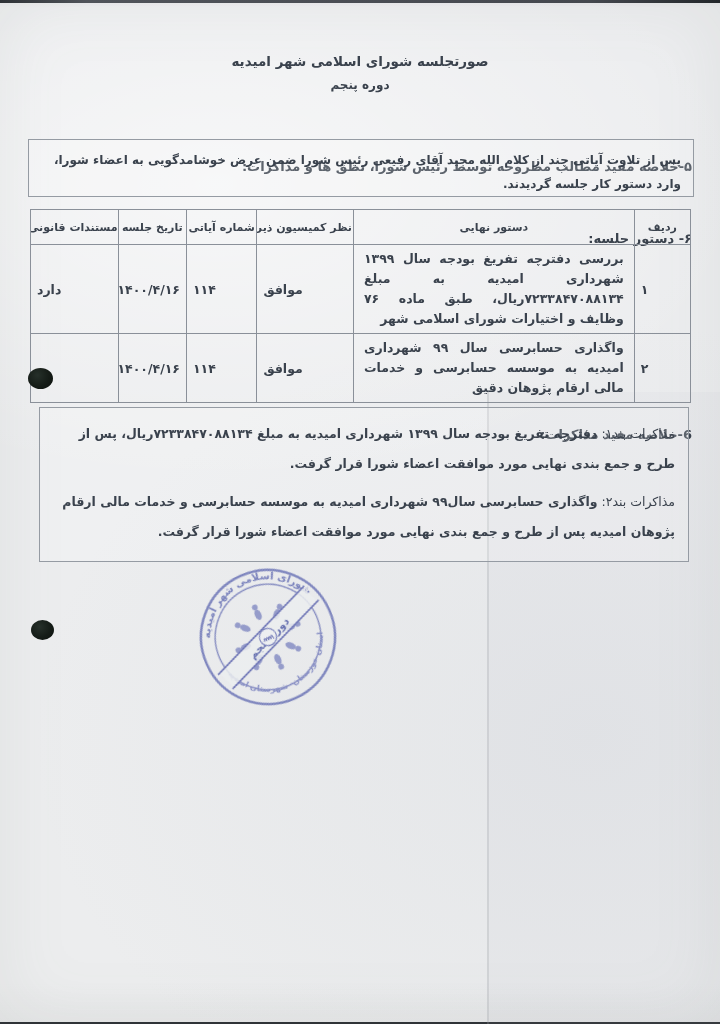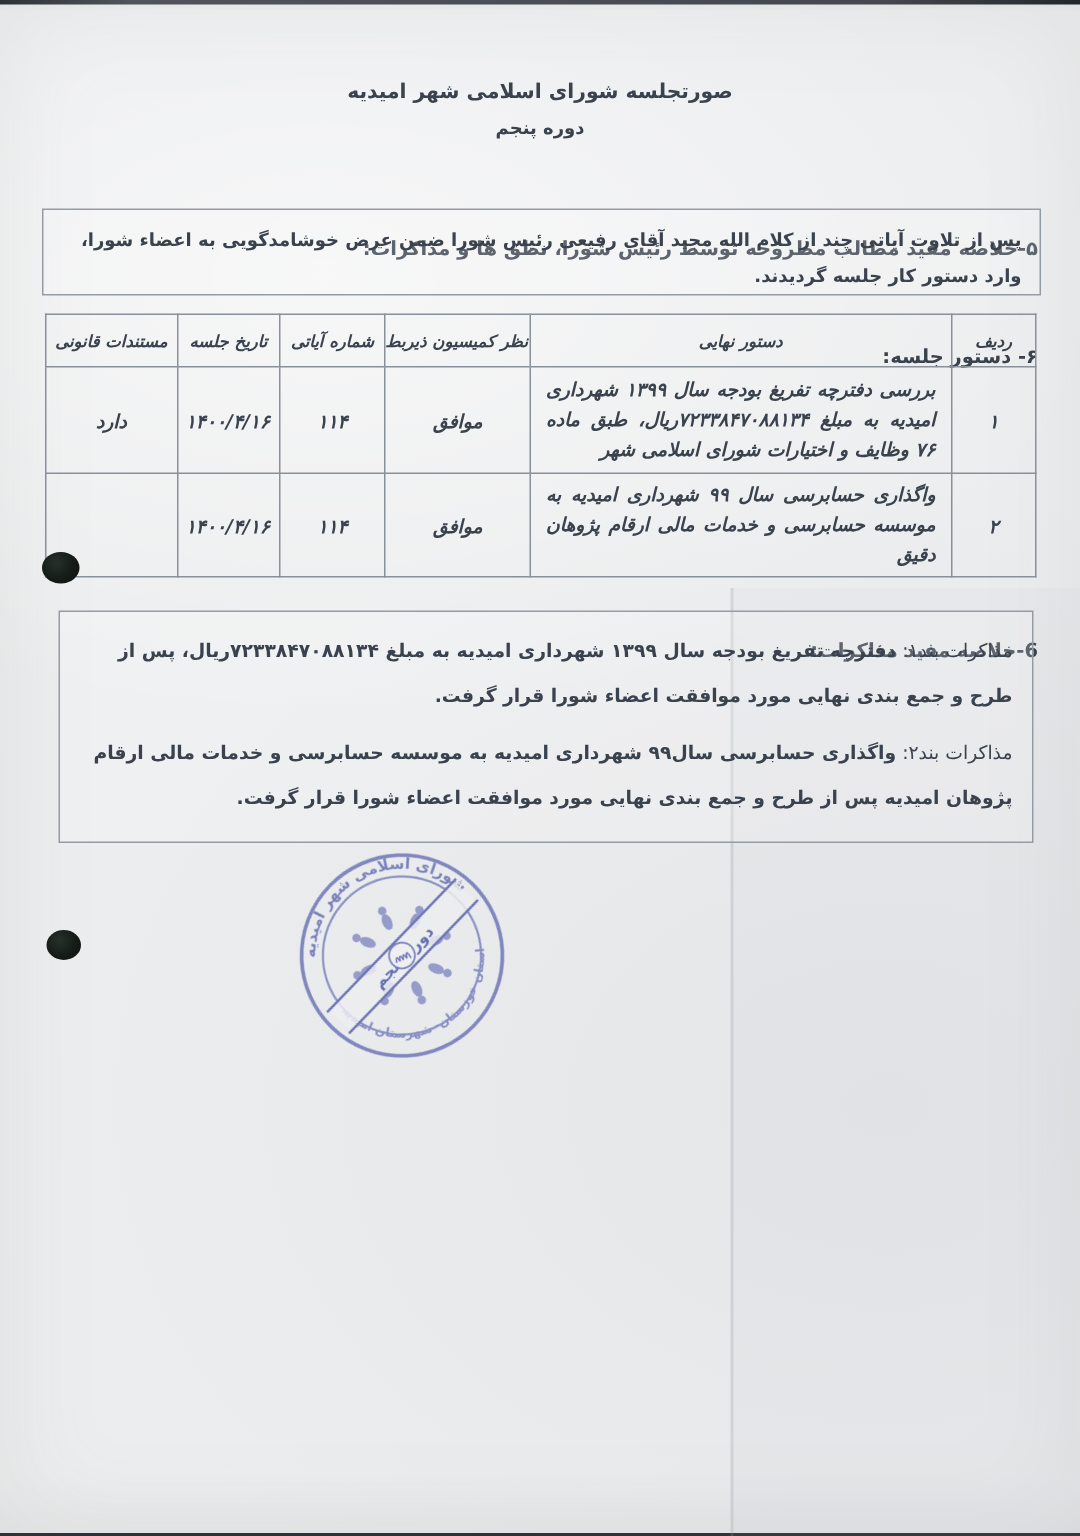--- a/index.html
+++ b/index.html
@@ -36,23 +36,23 @@
   .box{position:absolute;border:1px solid #959ba3;box-sizing:border-box;background:rgba(255,255,255,.18);}
   .box1{top:139px;right:26px;width:666px;height:58px;padding:8px 12px 0 10px;
         font-size:12px;font-weight:600;line-height:24px;}
   .box2{top:407px;right:31px;width:650px;height:155px;padding:11px 13px 0 13px;
         font-size:12.5px;line-height:30px;}
   .box2 p{margin:0 0 8px 0;}
   .plabel{font-weight:normal;}
   .ptext{font-weight:bold;}
 
   table.agenda{position:absolute;top:209px;right:29px;width:661px;border-collapse:collapse;table-layout:fixed;}
-  table.agenda th,table.agenda td{border:1px solid #8a9099;font-style:italic;}
+  table.agenda th,table.agenda td{border:1px solid #8a9099;}
   table.agenda th{font-size:11px;font-weight:bold;height:30px;padding:2px 1px;white-space:nowrap;overflow:hidden;text-align:center;}
-  table.agenda td{font-size:12.5px;font-weight:bold;text-align:center;vertical-align:middle;padding:4px 6px;}
+  table.agenda td{font-size:12.5px;font-weight:bold;text-align:left;vertical-align:middle;padding:4px 6px;}
   table.agenda td.agenda-cell{text-align:justify;line-height:20px;padding:4px 10px;}
   tr.r1 td{height:62px;}
   tr.r2 td{height:54px;}
 
   .punch{position:absolute;border-radius:50%;
     background:radial-gradient(circle at 38% 34%, #26302a 0%, #151c17 55%, #0c110d 100%);}
   .punch1{left:28px;top:368px;width:25px;height:21px;}
   .punch2{left:31px;top:620px;width:23px;height:20px;}
 
   .stamp-wrap{position:absolute;left:197px;top:566px;width:142px;height:142px;

